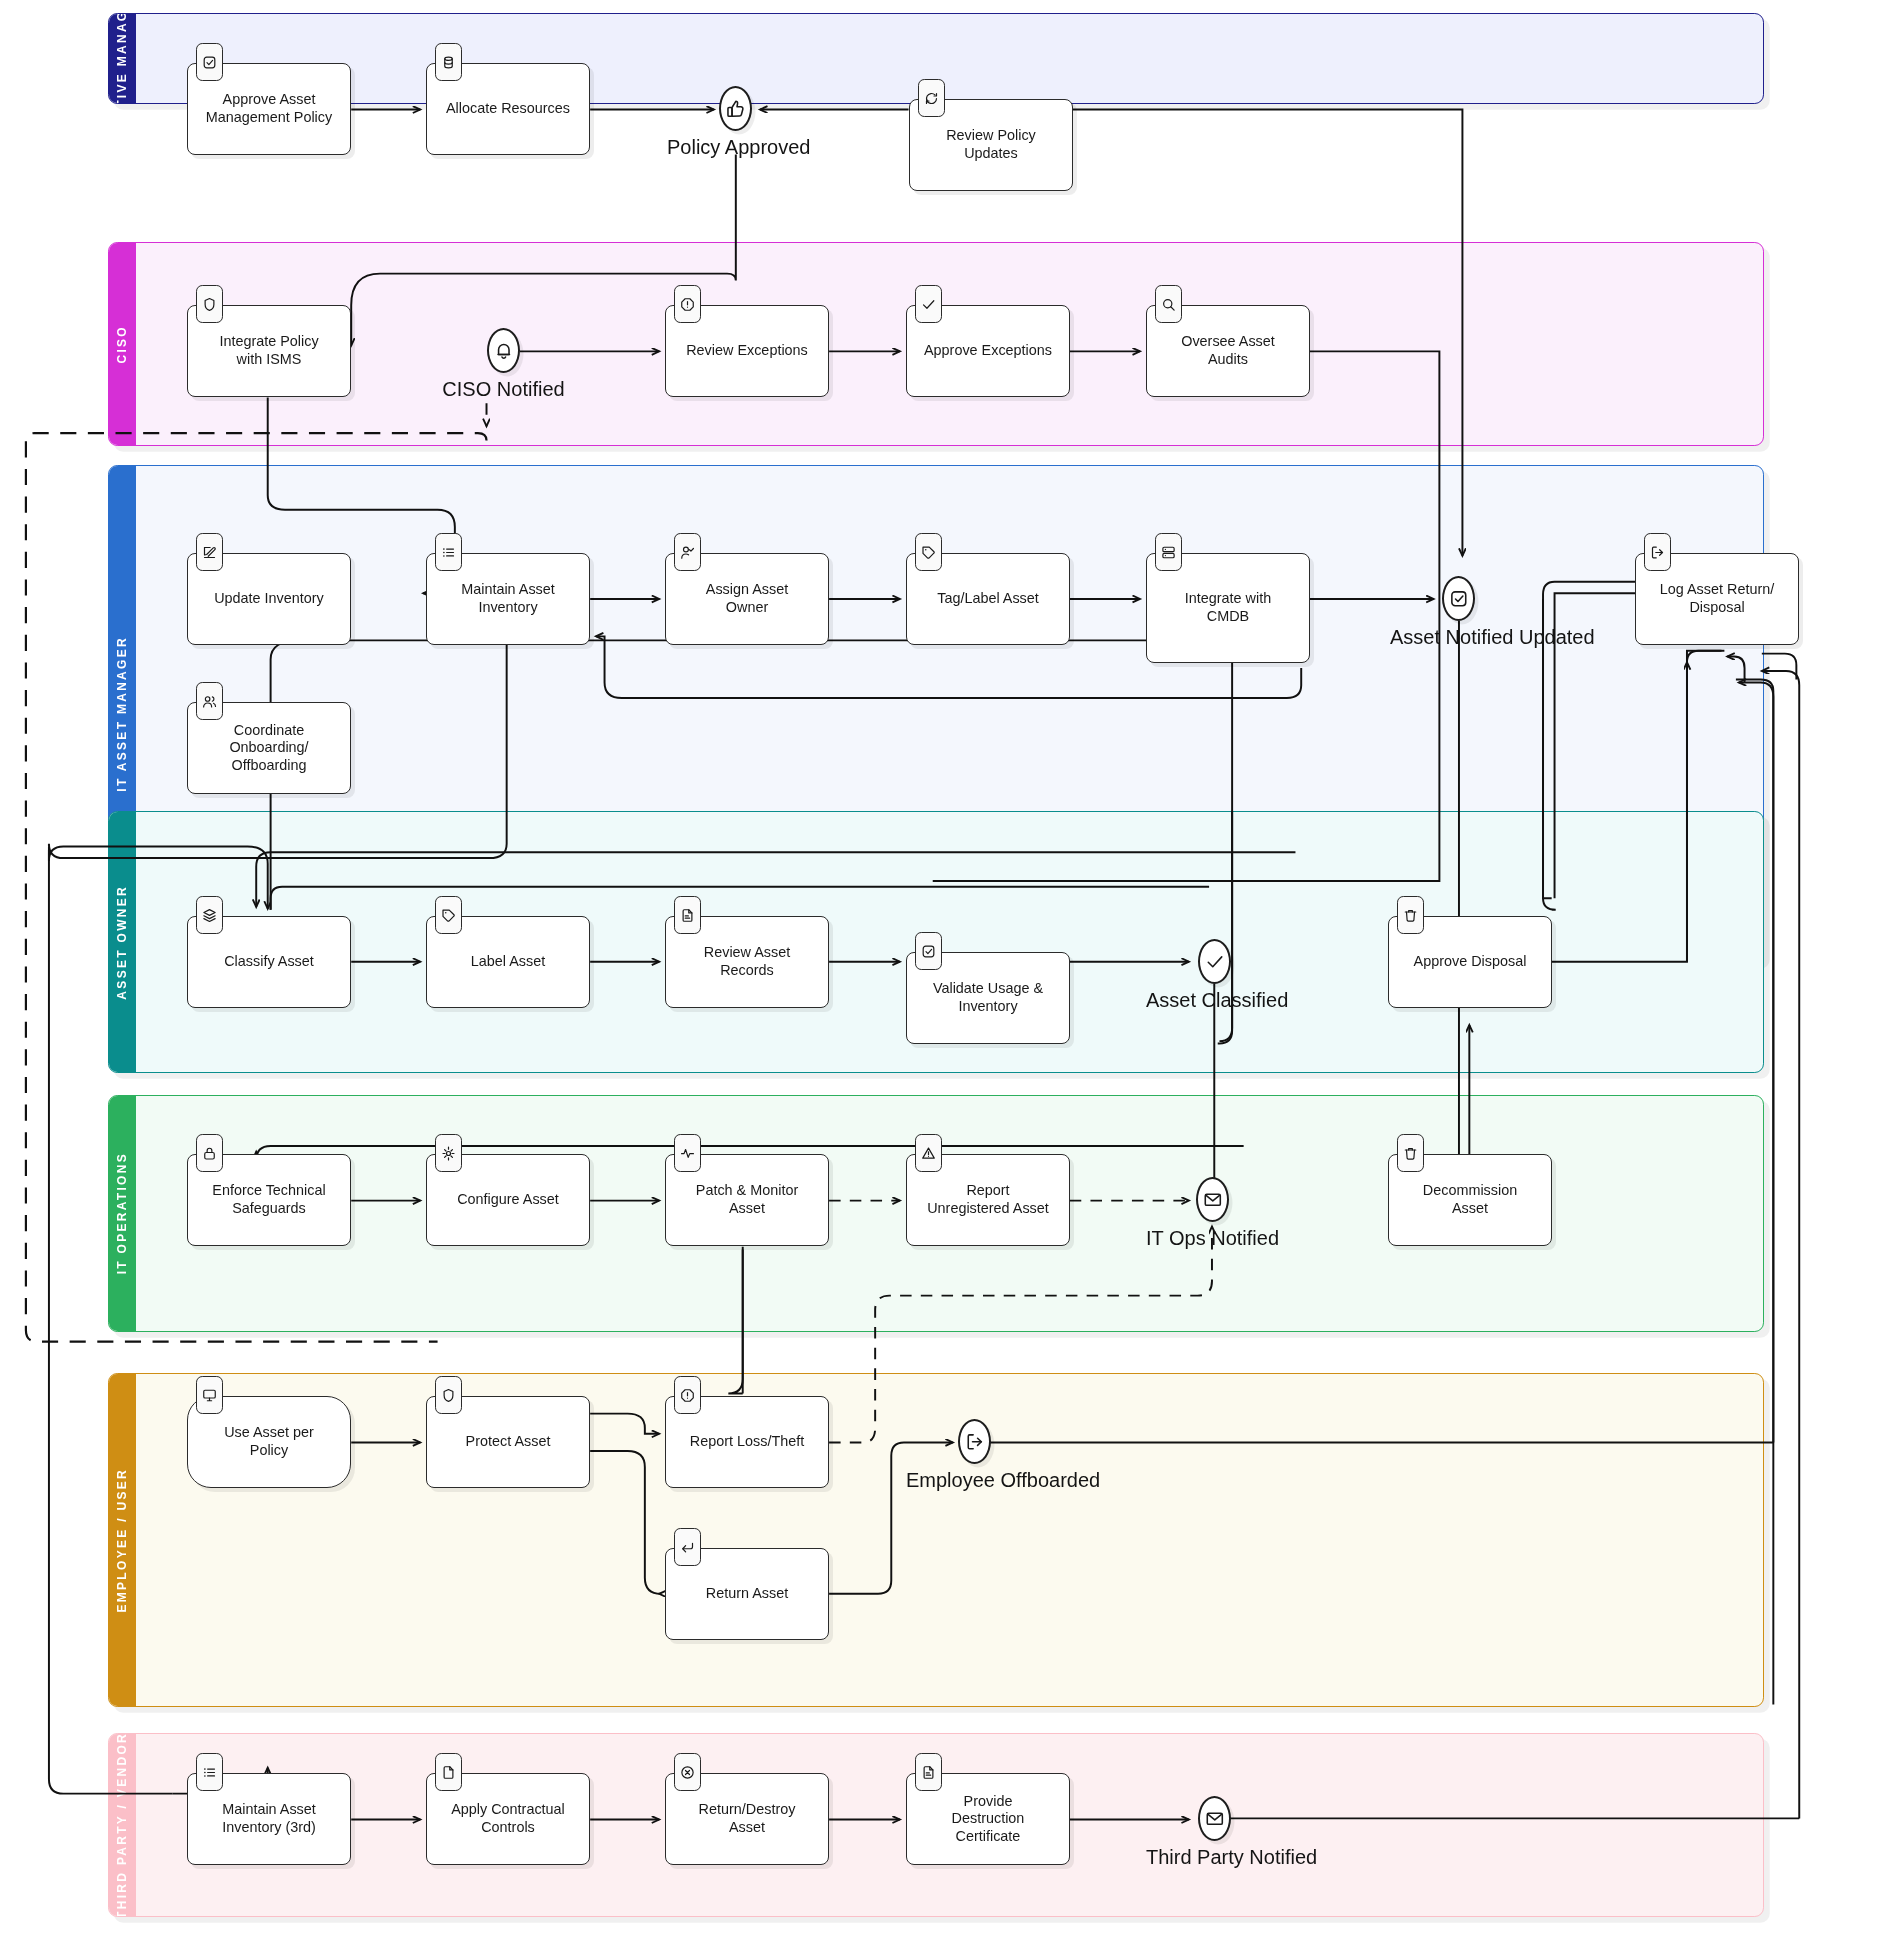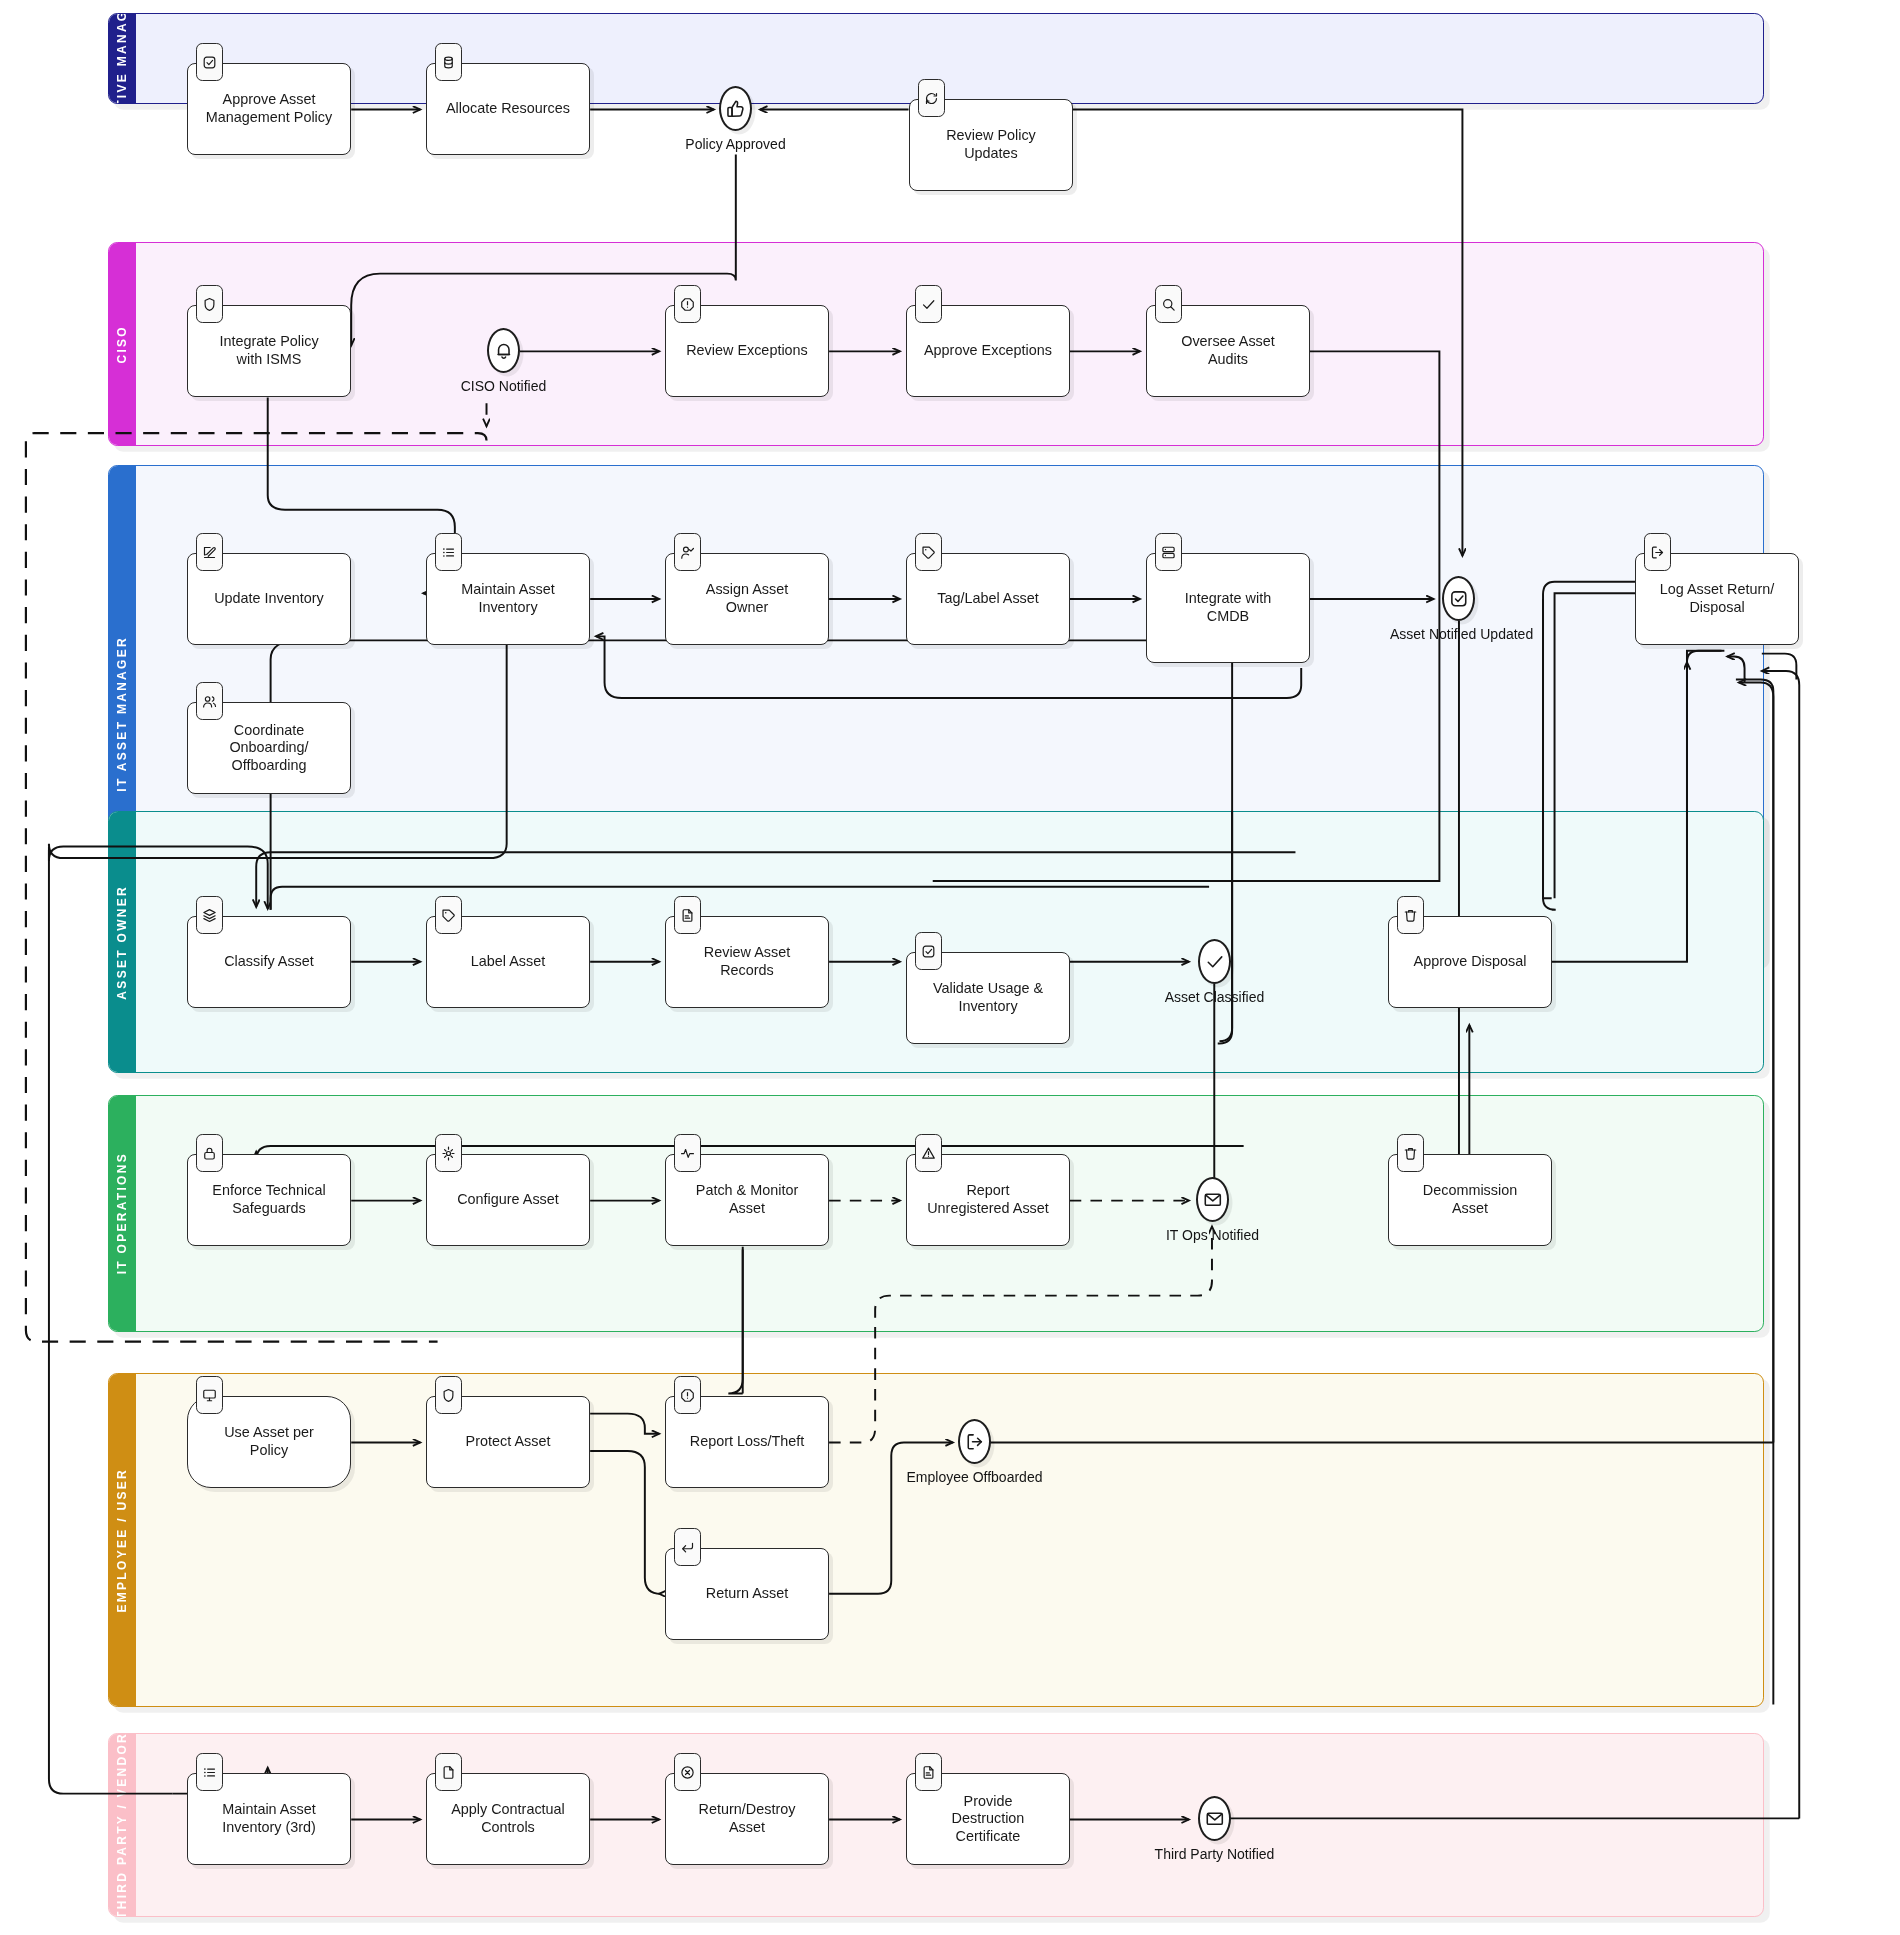--- a/index.html
+++ b/index.html
@@ -25,21 +25,21 @@
         background:#fafafa;border:1.7px solid #2b2b2b;border-radius:6.3px;
         display:flex;align-items:center;justify-content:center;z-index:12;}
   .task .badge svg{width:15px;height:15px;}
 
   .event{position:absolute;z-index:10;}
   .event .circ{width:100%;height:45px;border:2px solid #1d1d1d;border-radius:50%;
         background:#fff;display:flex;align-items:center;justify-content:center;
         box-shadow:3.5px 3.5px 0 rgba(0,0,0,0.07);box-sizing:border-box;}
   .event .circ svg{width:19.6px;height:19.6px;}
   .event .elabel{position:absolute;left:-52px;right:-52px;top:50px;text-align:center;
-        font-size:14px;color:#141414;white-space:nowrap;}
+        font-size:20px;color:#141414;white-space:nowrap;}
 
   svg .flow{fill:none;stroke:#111;stroke-width:3.4;}
   svg .flowd{fill:none;stroke:#111;stroke-width:3.4;stroke-dasharray:20 16;}
   svg .dashlong{fill:none;stroke:#111;stroke-width:3.8;stroke-dasharray:28 20;}
 </style>
 </head>
 <body>
 
 <div id="stage">
   <div id="lanes-layer">

